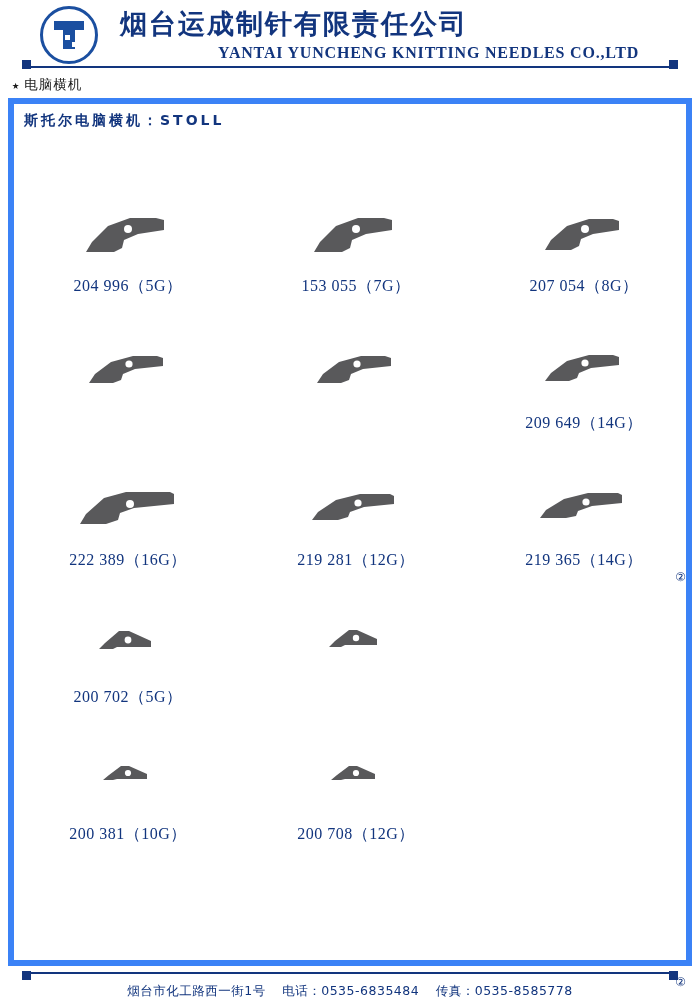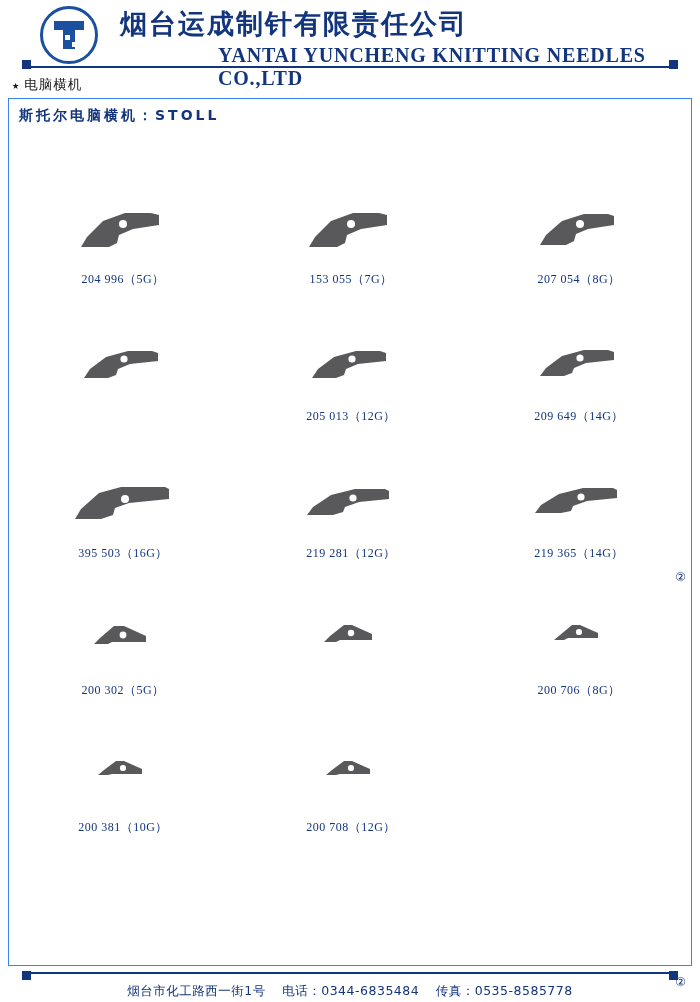--- a/index.html
+++ b/index.html
@@ -81,21 +81,21 @@
     font-size: 27px;
     font-weight: bold;
     color: #12357e;
     letter-spacing: 2px;
   }
   .title-en {
     position: absolute;
     left: 218px;
     top: 44px;
     font-family: "Liberation Serif", serif;
-    font-size: 20px;
+    font-size: 16px;
     font-weight: bold;
     color: #12357e;
     letter-spacing: 0.8px;
   }
   .header-rule {
     position: absolute;
     left: 30px;
     right: 30px;
     top: 66px;
     height: 2px;
@@ -127,21 +127,21 @@
     margin-right: 4px;
   }
 
   
   .content-box {
     position: absolute;
     left: 8px;
     top: 98px;
     width: 684px;
     height: 868px;
-    border: 1px solid #3b82f6;
+    border: 6px solid #3b82f6;
     box-sizing: border-box;
     background: #ffffff;
   }
   .content-title {
     position: absolute;
     left: 10px;
     top: 8px;
     font-family: "DejaVu Sans", sans-serif;
     font-size: 14px;
     font-weight: bold;
@@ -177,21 +177,21 @@
     display: block;
     margin: 0 auto;
   }
   .part-label {
     position: absolute;
     left: 0;
     right: 0;
     top: 86px;
     text-align: center;
     font-family: "Liberation Serif", serif;
-    font-size: 12px;
+    font-size: 16px;
     color: #12357e;
     letter-spacing: 0.5px;
   }
 
   
   .footer-rule {
     position: absolute;
     left: 30px;
     right: 30px;
     bottom: 28px;
@@ -306,42 +306,41 @@
             </svg>
           </div>
         </div>
         <div class="cell">
           <div class="part-art">
             <svg class="part-svg" width="90" height="48" viewBox="0 0 90 48">
               <path d="M6 38 L12 29 L28 17 L50 11 L74 11 L80 13 L80 21 L52 24 L40 29 L38 35 L30 38 Z" fill="#59595b"></path>
               <circle cx="46" cy="19" r="3.6" fill="#ffffff"></circle>
             </svg>
           </div>
-          <div class="part-label">205 013（12G）</div>
         </div>
         <div class="cell">
           <div class="part-art">
             <svg class="part-svg" width="90" height="48" viewBox="0 0 90 48">
               <path d="M6 36 L12 28 L28 16 L50 10 L74 10 L80 12 L80 20 L52 23 L40 28 L38 33 L30 36 Z" fill="#59595b"></path>
               <circle cx="46" cy="18" r="3.6" fill="#ffffff"></circle>
             </svg>
           </div>
           <div class="part-label">209 649（14G）</div>
         </div>
       </div>
 
       <div class="row">
         <div class="cell">
           <div class="part-art">
             <svg class="part-svg" width="108" height="52" viewBox="0 0 108 52">
               <path d="M6 42 L12 32 L30 16 L52 10 L96 10 L100 12 L100 22 L60 26 L46 31 L44 38 L32 42 Z" fill="#59595b"></path>
               <circle cx="56" cy="22" r="4" fill="#ffffff"></circle>
             </svg>
           </div>
-          <div class="part-label">395 503（16G）</div>
+          <div class="part-label">222 389（16G）</div>
         </div>
         <div class="cell">
           <div class="part-art">
             <svg class="part-svg" width="100" height="48" viewBox="0 0 100 48">
               <path d="M6 38 L12 30 L30 18 L54 12 L84 12 L88 14 L88 22 L58 25 L44 30 L42 35 L32 38 Z" fill="#59595b"></path>
               <circle cx="52" cy="21" r="3.6" fill="#ffffff"></circle>
             </svg>
           </div>
           <div class="part-label">219 281（12G）</div>
         </div>
@@ -357,38 +356,29 @@
       </div>
 
       <div class="row">
         <div class="cell">
           <div class="part-art">
             <svg class="part-svg" width="66" height="40" viewBox="0 0 66 40">
               <path d="M4 30 L10 24 L24 12 L34 12 L56 22 L56 28 L22 28 L18 30 Z" fill="#59595b"></path>
               <circle cx="33" cy="21" r="3.4" fill="#ffffff"></circle>
             </svg>
           </div>
-          <div class="part-label">200 302（5G）</div>
+          <div class="part-label">200 702（5G）</div>
         </div>
         <div class="cell">
           <div class="part-art">
             <svg class="part-svg" width="62" height="38" viewBox="0 0 62 38">
               <path d="M4 28 L10 22 L24 11 L32 11 L52 20 L52 26 L20 26 L16 28 Z" fill="#59595b"></path>
               <circle cx="31" cy="19" r="3.2" fill="#ffffff"></circle>
             </svg>
           </div>
-        </div>
-        <div class="cell">
-          <div class="part-art">
-            <svg class="part-svg" width="58" height="36" viewBox="0 0 58 36">
-              <path d="M4 26 L10 21 L22 11 L30 11 L48 19 L48 24 L18 24 L14 26 Z" fill="#59595b"></path>
-              <circle cx="29" cy="18" r="3.1" fill="#ffffff"></circle>
-            </svg>
-          </div>
-          <div class="part-label">200 706（8G）</div>
         </div>
       </div>
 
       <div class="row short">
         <div class="cell">
           <div class="part-art">
             <svg class="part-svg" width="58" height="34" viewBox="0 0 58 34">
               <path d="M4 24 L10 19 L22 10 L30 10 L48 18 L48 23 L18 23 L14 24 Z" fill="#59595b"></path>
               <circle cx="29" cy="17" r="3.1" fill="#ffffff"></circle>
             </svg>
@@ -410,18 +400,18 @@
     </div>
   </div>
 
   <div class="page-num-mid">②</div>
 
   <div class="footer-sq-l"></div>
   <div class="footer-rule"></div>
   <div class="footer-sq-r"></div>
   <div class="footer-text">
     <span>烟台市化工路西一街1号</span>
-    <span>电话：0344-6835484</span>
+    <span>电话：0535-6835484</span>
     <span>传真：0535-8585778</span>
   </div>
   <div class="page-num-bottom">②</div>
 
 </div>
 
 </body></html>

